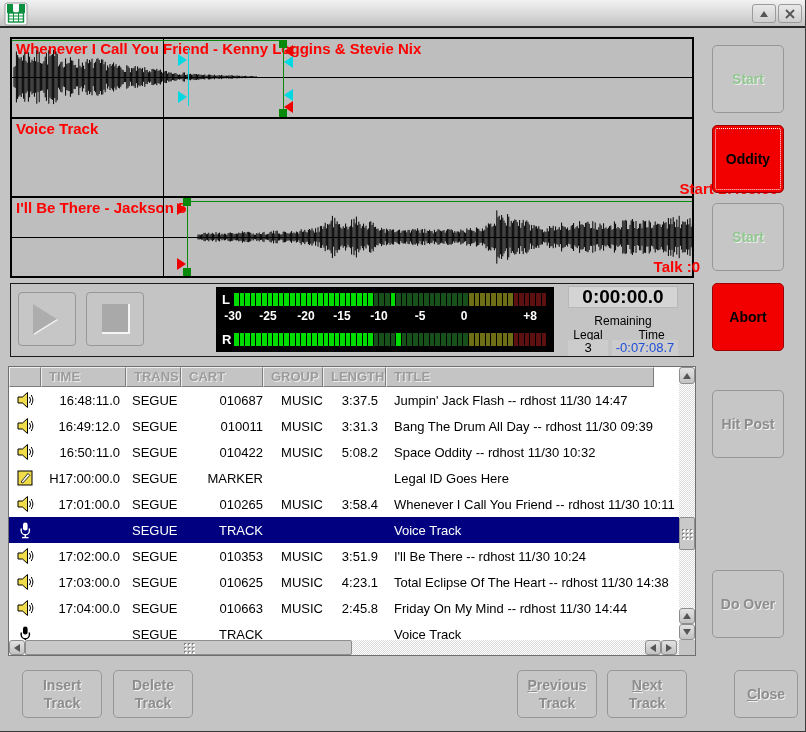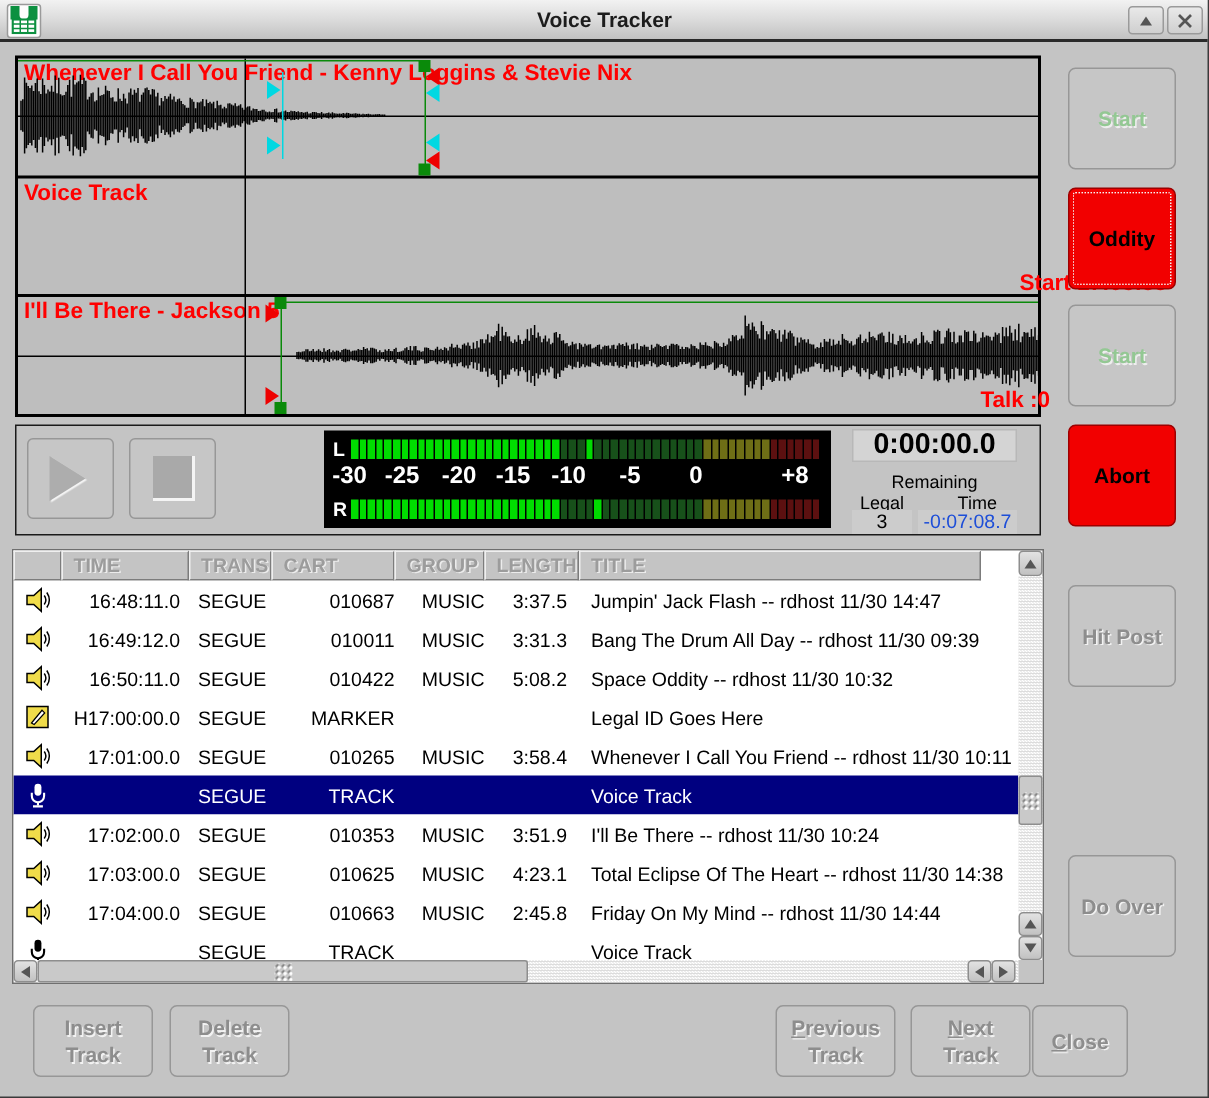--- a/index.html
+++ b/index.html
@@ -64,21 +64,21 @@
     border-left:24px solid #adadad;filter:drop-shadow(1px 1px 0 #f4f4f4);}
   .stop-glyph{position:absolute;left:15px;top:11px;width:26px;height:28px;background:#a9a9a9;
     border-right:2px solid #f4f4f4;border-bottom:2px solid #f4f4f4;}
   .meter{
     position:absolute;left:205px;top:3px;width:338px;height:65px;background:#000;
   }
   .chan-label{position:absolute;left:6px;color:#fff;font-weight:bold;font-size:13px;}
   .meter-bar{position:absolute;left:18px;width:312px;height:13px;display:flex;gap:1px;}
   .meter-bar .seg{flex:1;}
   .meter-scale{position:absolute;left:0;top:22px;width:338px;height:18px;}
-  .scale-label{position:absolute;top:0;transform:translateX(-50%);color:#fff;font-weight:bold;font-size:16px;}
+  .scale-label{position:absolute;top:0;transform:translateX(-50%);color:#fff;font-weight:bold;font-size:12px;}
   .time-box{
     position:absolute;left:557px;top:2px;width:110px;height:22px;
     background:#d4d4d4;border:1px solid #b8b8b8;box-sizing:border-box;
     font-weight:bold;font-size:19px;color:#000;text-align:center;line-height:20px;
   }
   .rem-label{position:absolute;left:557px;top:30px;width:110px;text-align:center;font-size:12px;color:#000;}
   .rem-sub{position:absolute;top:44px;font-size:12px;color:#000;}
   .rem-val{
     position:absolute;top:56px;height:16px;background:#cccccc;
     font-size:13px;text-align:center;line-height:16px;box-sizing:border-box;
@@ -147,21 +147,20 @@
 
 <div class="window">
 
   <div class="titlebar">
     <svg class="app-icon" viewBox="0 0 24 24">
       <rect x="1" y="1" width="22" height="22" rx="2" fill="#fdfdfd" stroke="#9a9a9a"></rect>
       <path d="M3 2 h6 v6 a3 3 0 0 0 6 0 v-6 h6 v9 h-18 z" fill="#0c9040"></path>
       <rect x="4.5" y="11" width="15" height="9" fill="#fff" stroke="#0c9040" stroke-width="1.4"></rect>
       <path d="M4.5 14 h15 M4.5 17 h15 M9.5 11 v9 M14.5 11 v9" stroke="#0c9040" stroke-width="1"></path>
     </svg>
-    <div class="title-text">Voice Tracker</div>
     <div class="win-btns">
       <div class="win-btn">
           <span class="arr up"></span>
         </div>
       <div class="win-btn">
         <svg width="10" height="10" viewBox="0 0 10 10">
             <path d="M1 1 L9 9 M9 1 L1 9" stroke="#555" stroke-width="1.8"></path>
           </svg>
       </div>
     </div>
@@ -565,16 +564,16 @@
   </div>
   <div class="btn bottom-btn disabled" style="left:113px">
     <span><span>Delete</span><br><span>Track</span></span>
   </div>
   <div class="btn bottom-btn disabled" style="left:517px">
     <span><span class="ul">P</span><span>revious</span><br><span>Track</span></span>
   </div>
   <div class="btn bottom-btn disabled" style="left:607px">
     <span><span class="ul">N</span><span>ext</span><br><span>Track</span></span>
   </div>
-  <div class="btn bottom-btn disabled" style="left:688px;width:64px">
+  <div class="btn bottom-btn disabled" style="left:734px;width:64px">
     <span><span class="ul">C</span><span>lose</span></span>
   </div>
 </div>
 
 </body></html>

